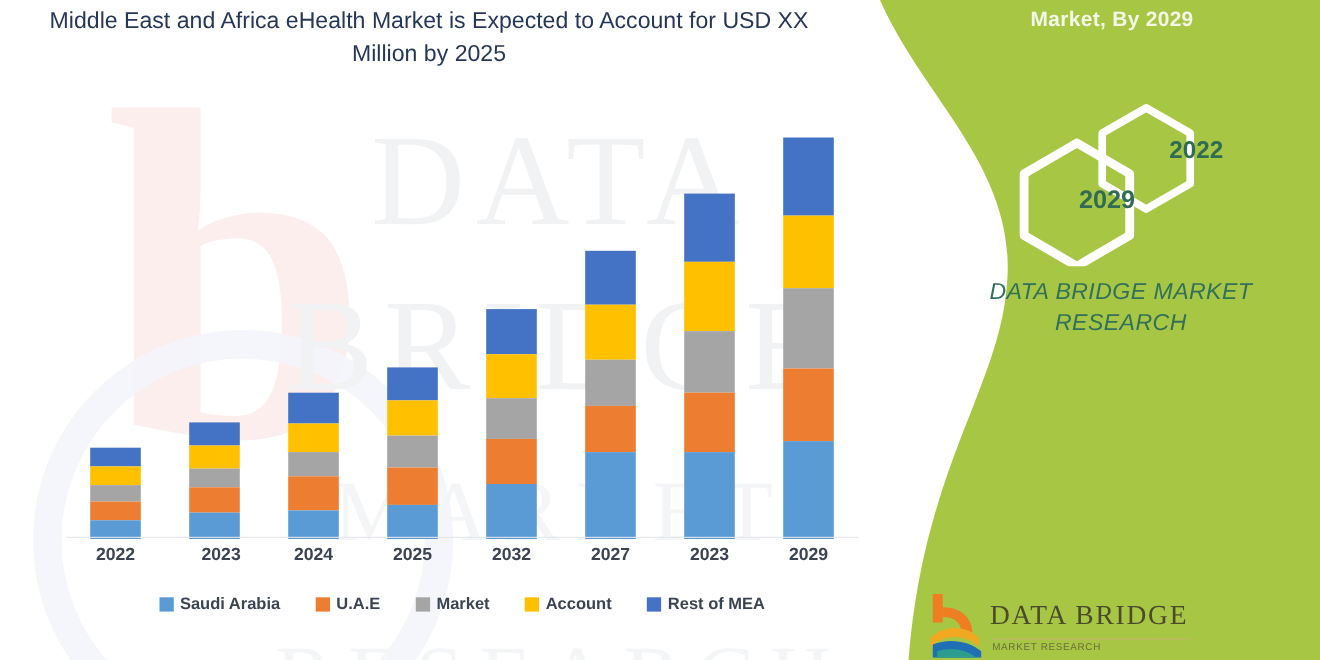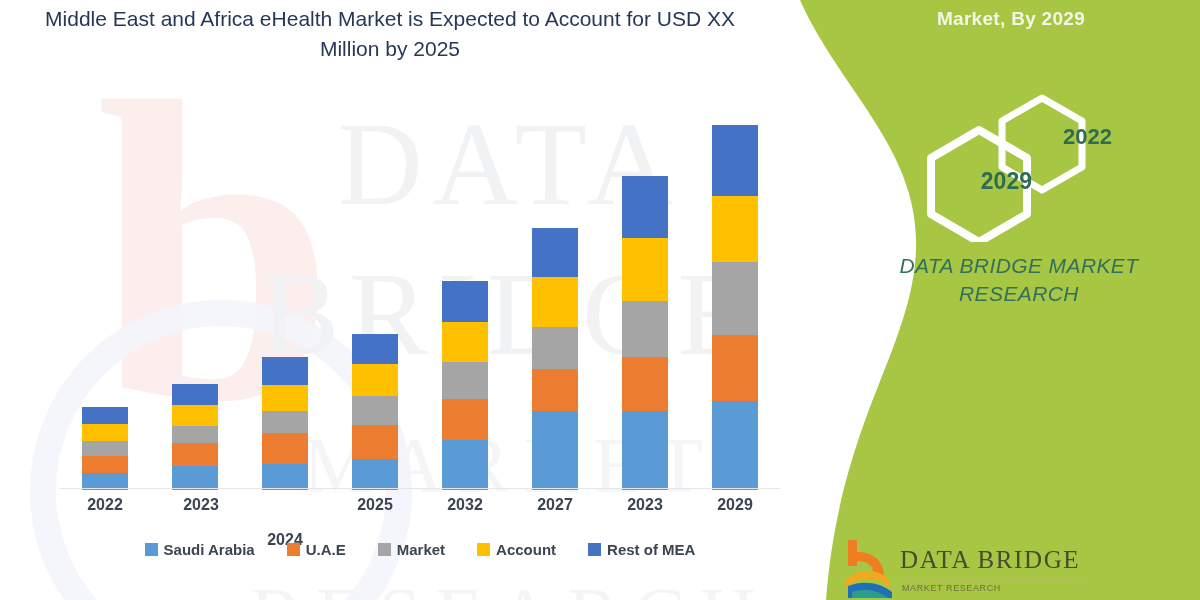--- a/index.html
+++ b/index.html
@@ -186,21 +186,21 @@
         <div class="seg" style="height: 66.15px; background: rgb(255, 192, 0);"></div>
         <div class="seg" style="height: 72.45px; background: rgb(165, 165, 165);"></div>
         <div class="seg" style="height: 66.15px; background: rgb(237, 125, 49);"></div>
         <div class="seg" style="height: 89.25px; background: rgb(91, 155, 213);"></div>
       </div>
     </div>
   <div class="axis-line"></div>
   <div class="xlabels" id="xlabels">
       <div class="xlabel" style="left: 0px;">2022</div>
       <div class="xlabel" style="left: 96px;">2023</div>
-      <div class="xlabel" style="left: 180px; margin-top: 35px;">2024</div>
+      <div class="xlabel" style="left: 180px;">2024</div>
       <div class="xlabel" style="left: 270px;">2025</div>
       <div class="xlabel" style="left: 360px;">2032</div>
       <div class="xlabel" style="left: 450px;">2027</div>
       <div class="xlabel" style="left: 540px;">2023</div>
       <div class="xlabel" style="left: 630px;">2029</div>
     </div>
   <div class="legend" id="legend">
       <div class="legend-item">
         <span class="swatch" style="background: rgb(91, 155, 213);"></span>
         <span class="legend-label">Saudi Arabia</span>

